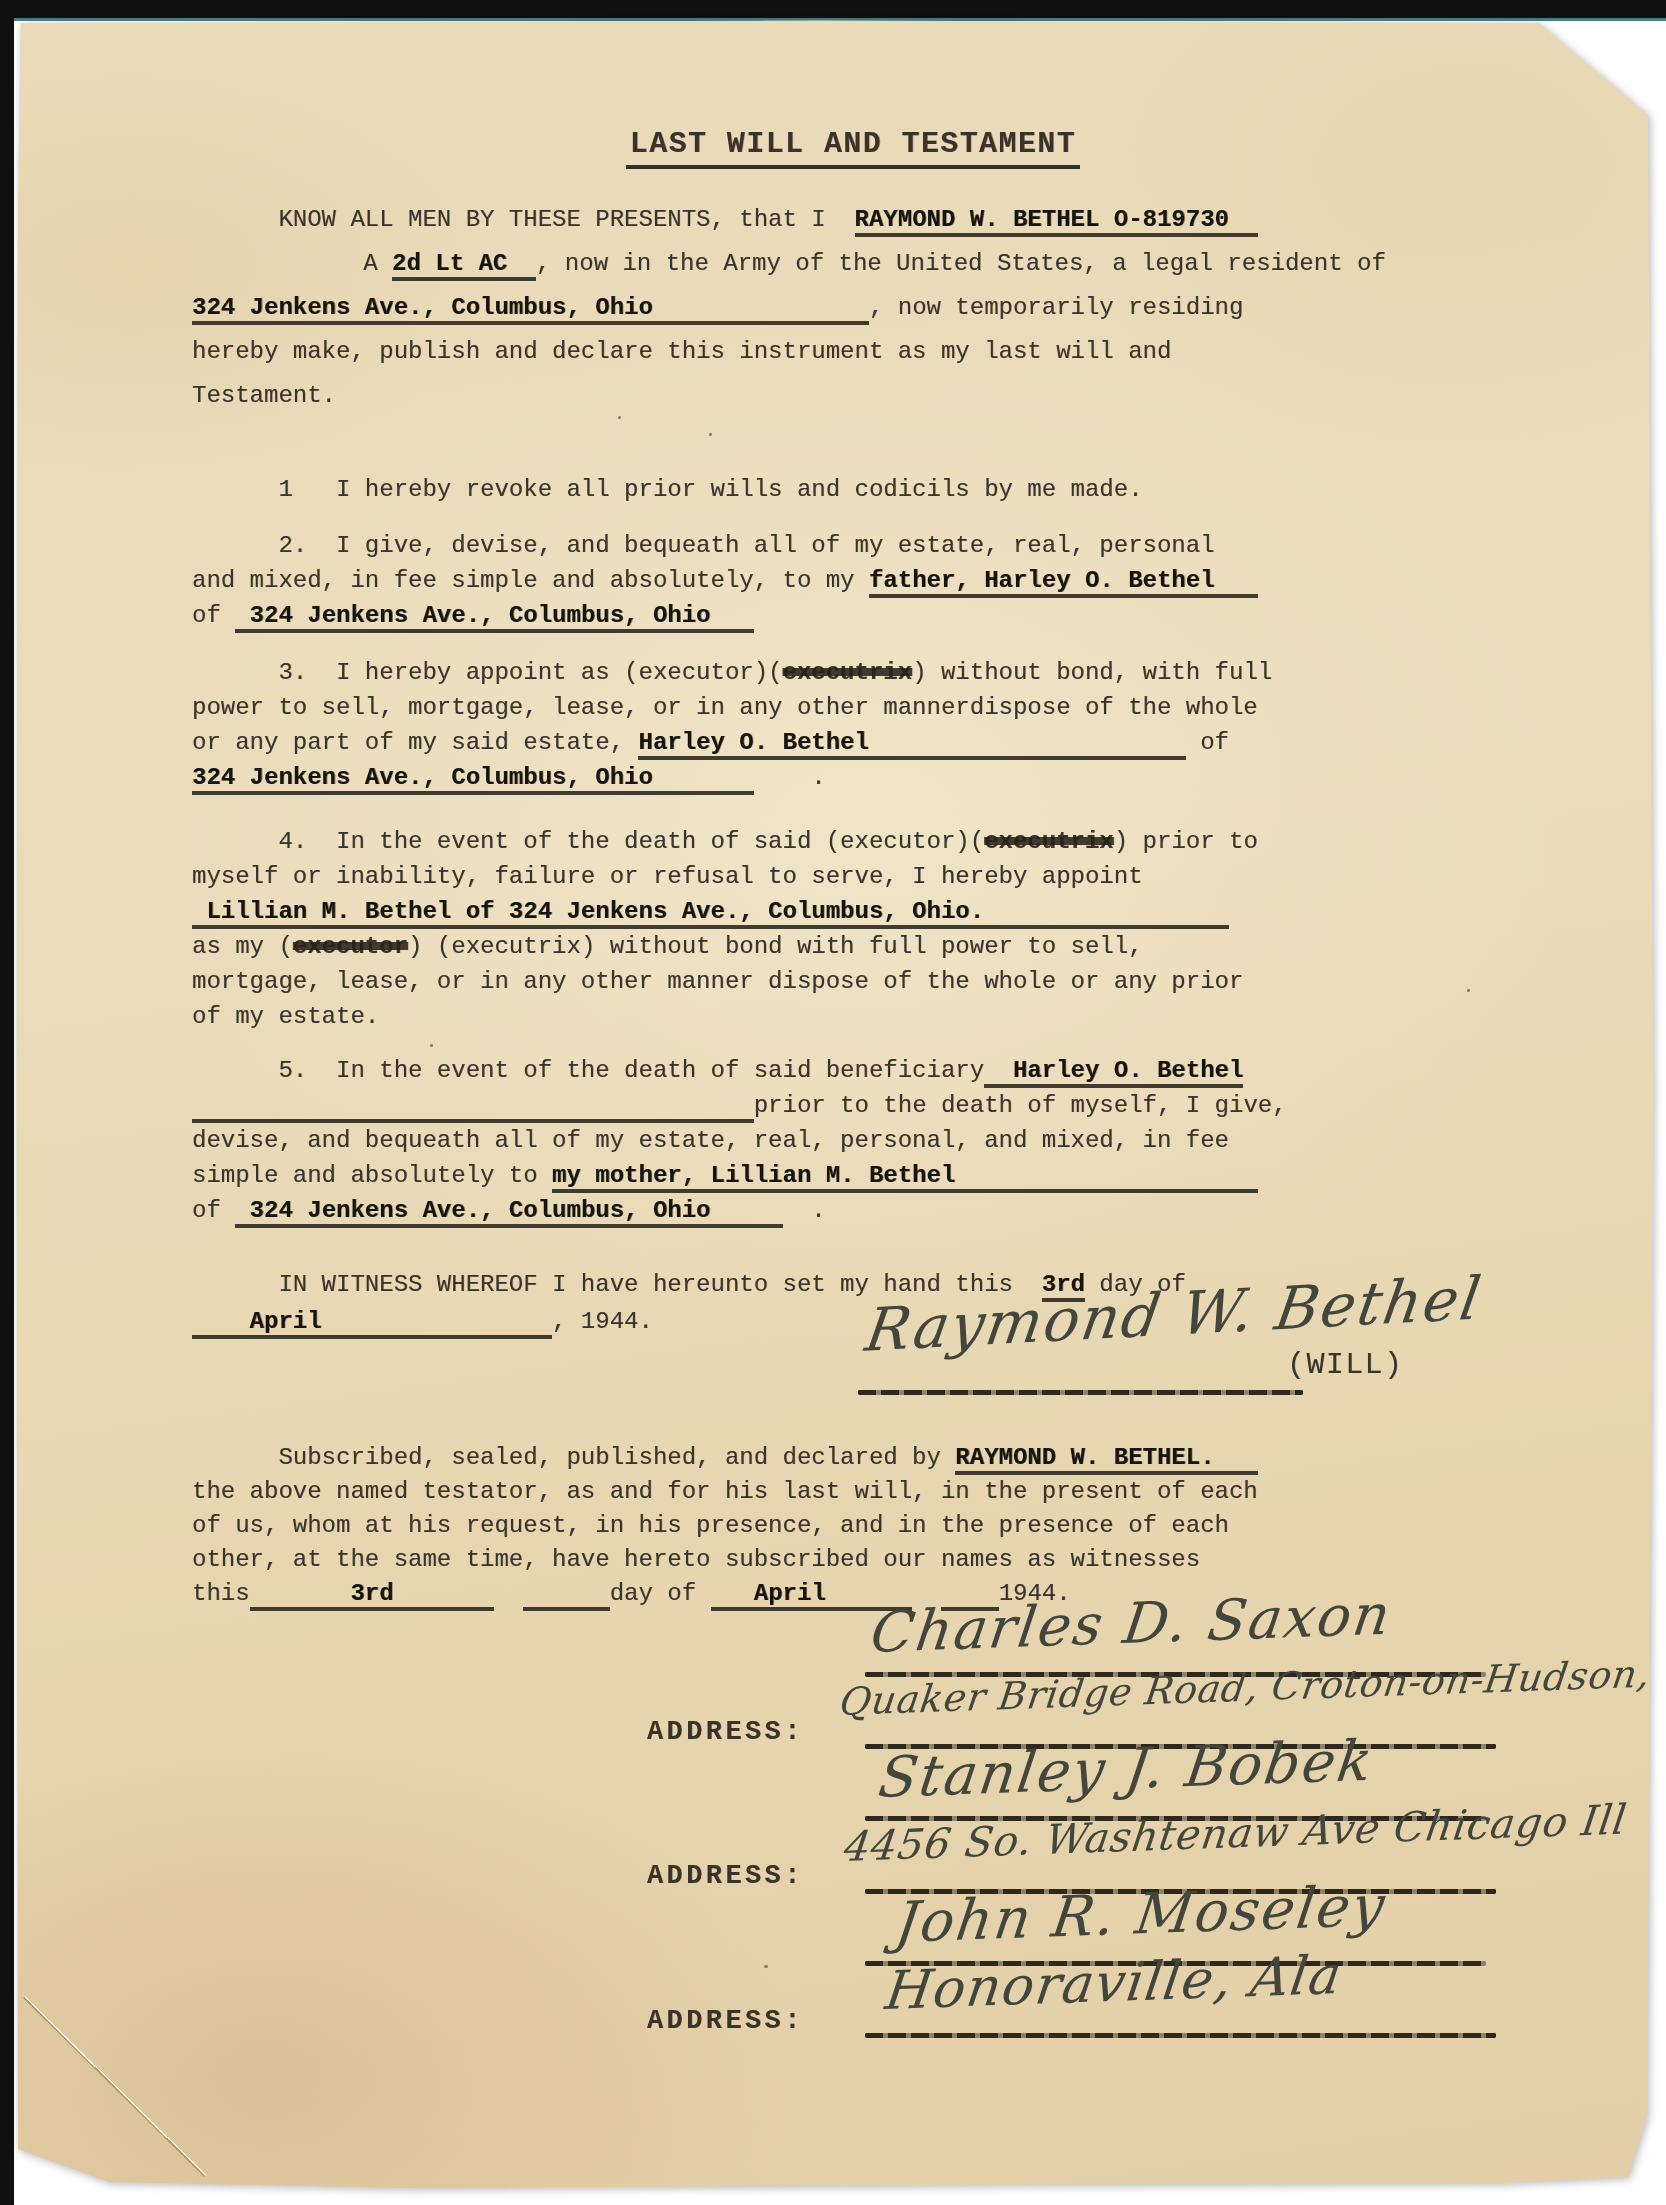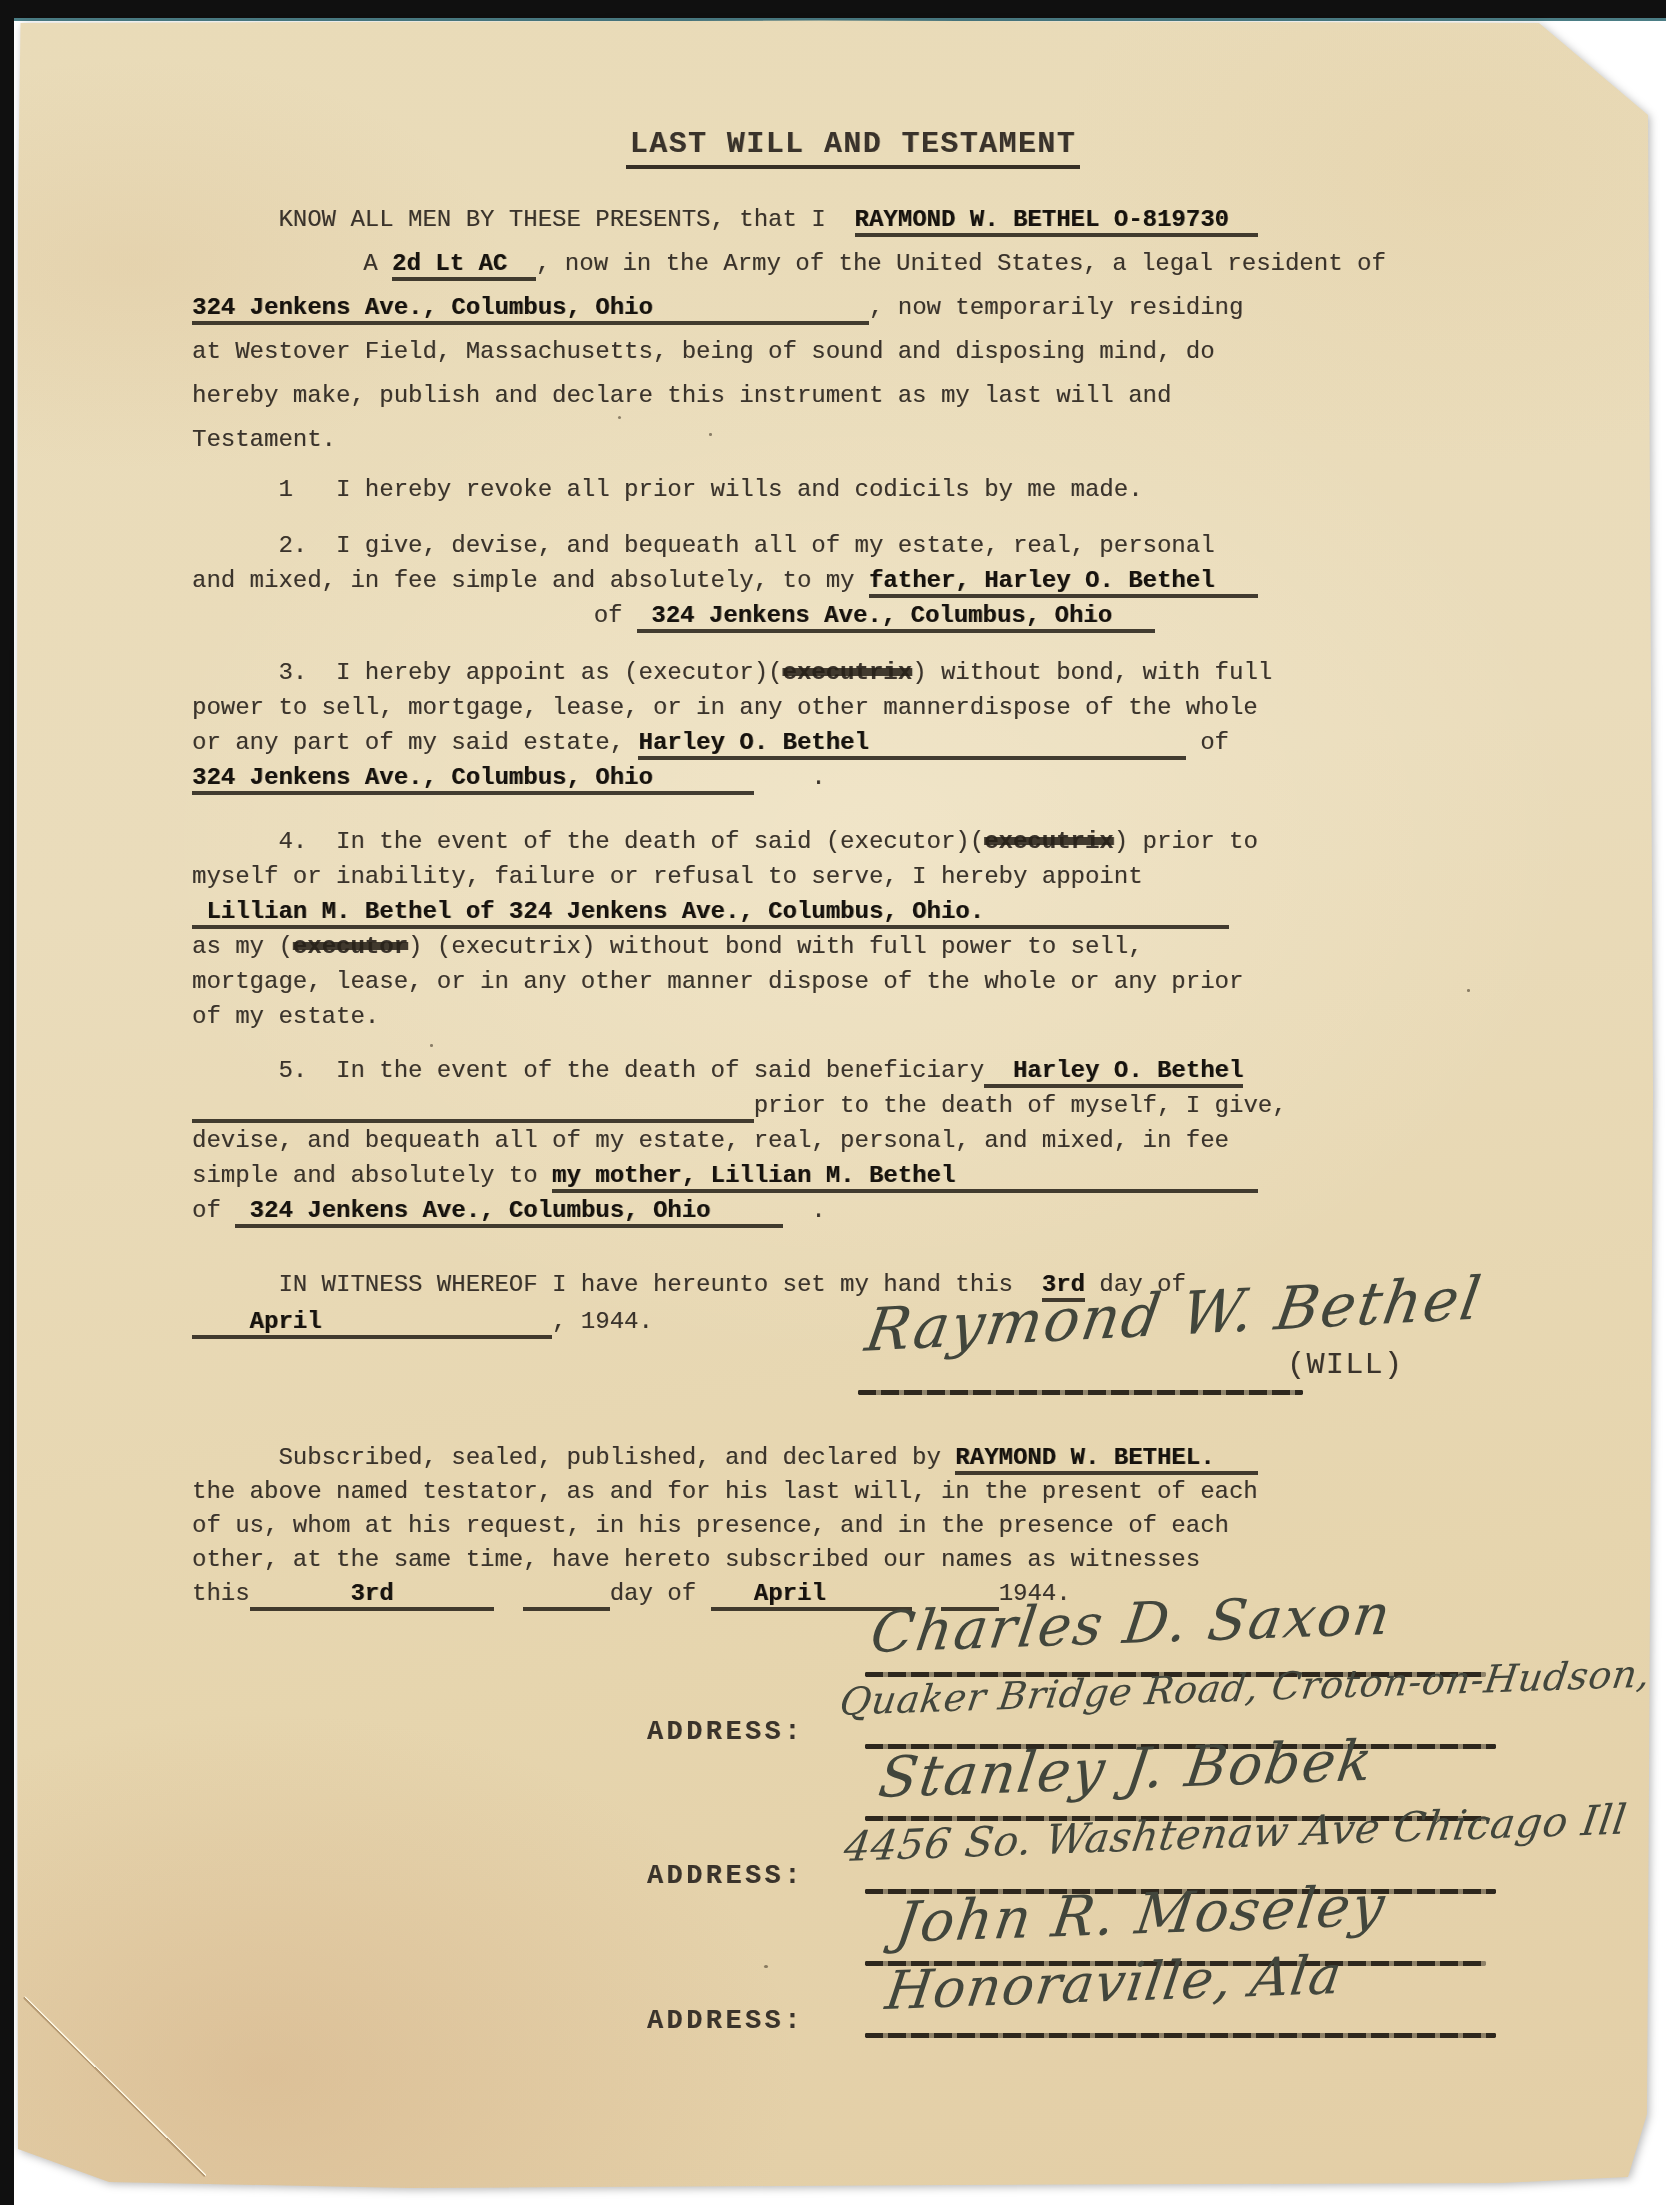--- a/index.html
+++ b/index.html
@@ -99,31 +99,30 @@
 
     <div class="typed">
       <div class="title-wrap">
         <span class="doc-title">LAST WILL AND TESTAMENT</span>
       </div>
       <div id="groups-host">
           <div class="pgroup" style="top: 198px;">
             <div class="tline" style="height: 44px; line-height: 44px;"><span class="seg">      KNOW ALL MEN BY THESE PRESENTS, that I  </span><span class="seg f">RAYMOND W. BETHEL O-819730</span><span class="seg u">  </span></div>
             <div class="tline" style="height: 44px; line-height: 44px; text-align: center;"><span class="seg">A </span><span class="seg f">2d Lt AC</span><span class="seg u">  </span><span class="seg">, now in the Army of the United States, a legal resident of</span></div>
             <div class="tline" style="height: 44px; line-height: 44px;"><span class="seg f">324 Jenkens Ave., Columbus, Ohio</span><span class="seg u">               </span><span class="seg">, now temporarily residing</span></div>
-            <div class="tline" style="height: 44px; line-height: 44px;"><span class="seg">at Westover Field, Massachusetts, being of sound and disposing mind, do</span></div>
             <div class="tline" style="height: 44px; line-height: 44px;"><span class="seg">hereby make, publish and declare this instrument as my last will and</span></div>
             <div class="tline" style="height: 44px; line-height: 44px;"><span class="seg">Testament.</span></div>
           </div>
           <div class="pgroup" style="top: 472px;">
             <div class="tline" style="height: 35px; line-height: 35px;"><span class="seg">      1   I hereby revoke all prior wills and codicils by me made.</span></div>
           </div>
           <div class="pgroup" style="top: 528px;">
             <div class="tline" style="height: 35px; line-height: 35px;"><span class="seg">      2.  I give, devise, and bequeath all of my estate, real, personal</span></div>
             <div class="tline" style="height: 35px; line-height: 35px;"><span class="seg">and mixed, in fee simple and absolutely, to my </span><span class="seg f">father, Harley O. Bethel</span><span class="seg u">   </span></div>
-            <div class="tline" style="height: 35px; line-height: 35px; text-align: center;"><span class="seg">of </span><span class="seg f"> 324 Jenkens Ave., Columbus, Ohio</span><span class="seg u">   </span></div>
+            <div class="tline" style="height: 35px; line-height: 35px;"><span class="seg">of </span><span class="seg f"> 324 Jenkens Ave., Columbus, Ohio</span><span class="seg u">   </span></div>
           </div>
           <div class="pgroup" style="top: 655px;">
             <div class="tline" style="height: 35px; line-height: 35px;"><span class="seg">      3.  I hereby appoint as (executor)(</span><span class="seg x">executrix</span><span class="seg">) without bond, with full</span></div>
             <div class="tline" style="height: 35px; line-height: 35px;"><span class="seg">power to sell, mortgage, lease, or in any other mannerdispose of the whole</span></div>
             <div class="tline" style="height: 35px; line-height: 35px;"><span class="seg">or any part of my said estate, </span><span class="seg f">Harley O. Bethel</span><span class="seg u">                      </span><span class="seg"> of</span></div>
             <div class="tline" style="height: 35px; line-height: 35px;"><span class="seg f">324 Jenkens Ave., Columbus, Ohio</span><span class="seg u">       </span><span class="seg">    .</span></div>
           </div>
           <div class="pgroup" style="top: 824px;">
             <div class="tline" style="height: 35px; line-height: 35px;"><span class="seg">      4.  In the event of the death of said (executor)(</span><span class="seg x">executrix</span><span class="seg">) prior to</span></div>
             <div class="tline" style="height: 35px; line-height: 35px;"><span class="seg">myself or inability, failure or refusal to serve, I hereby appoint</span></div>

